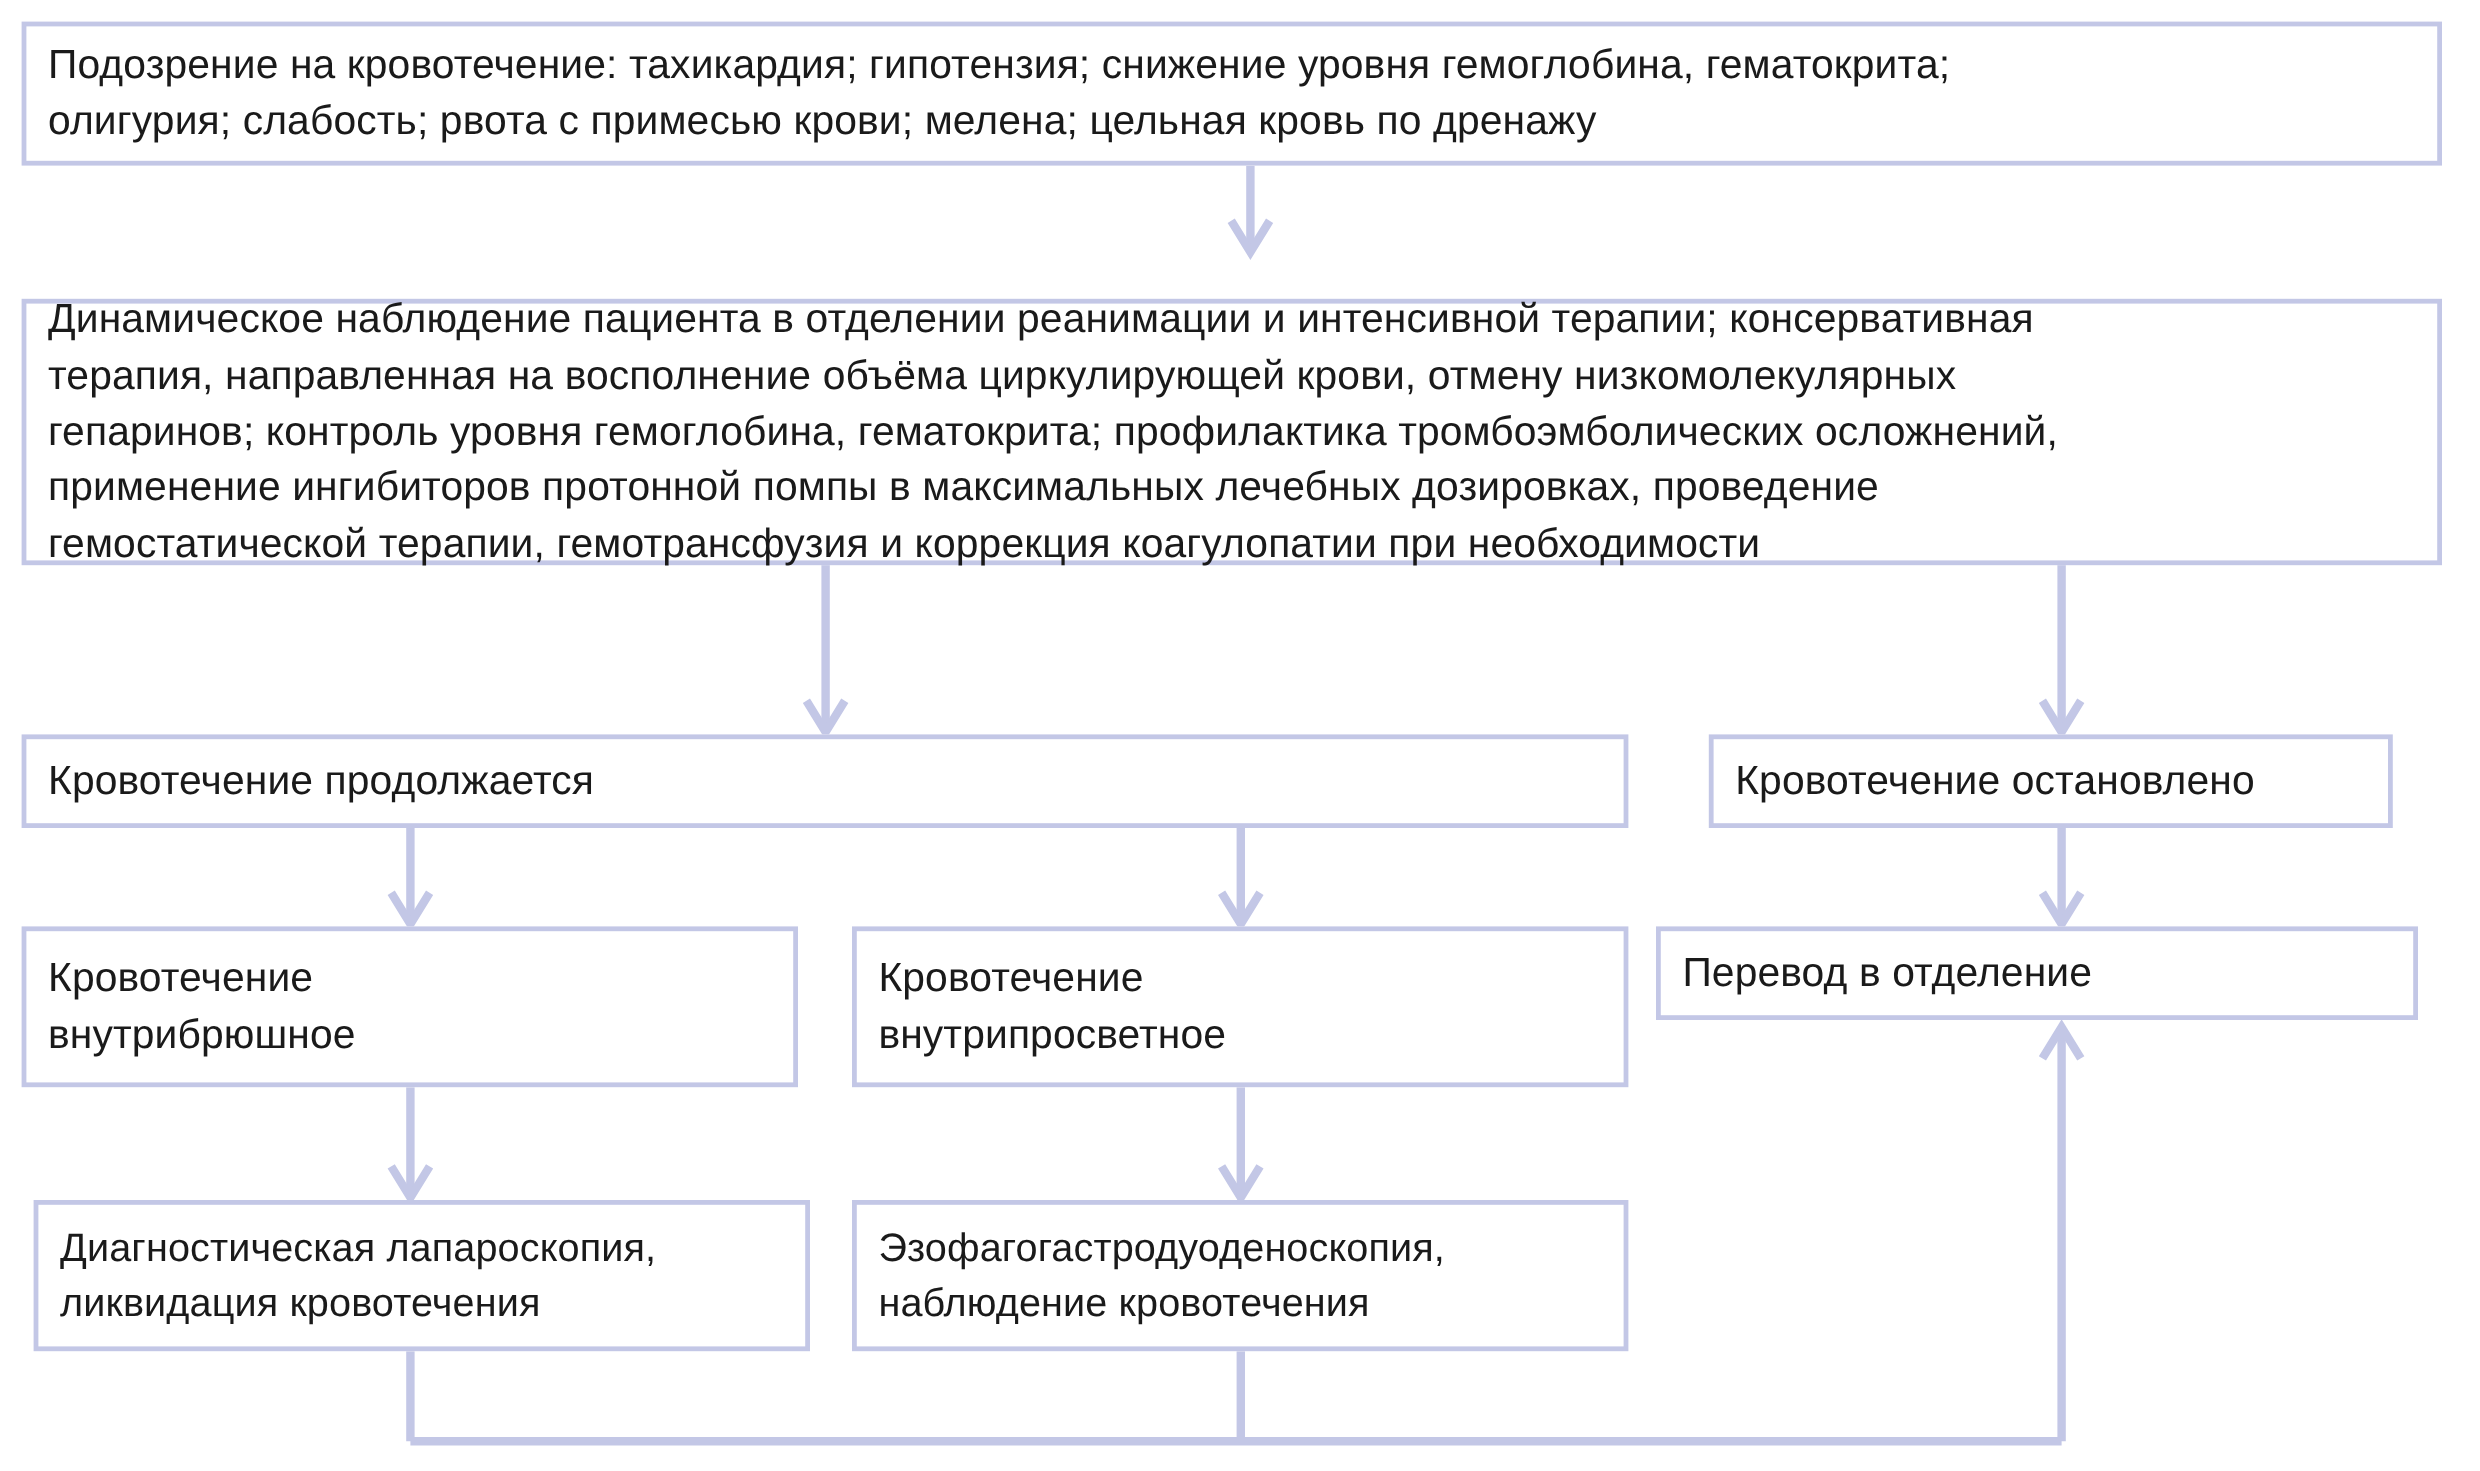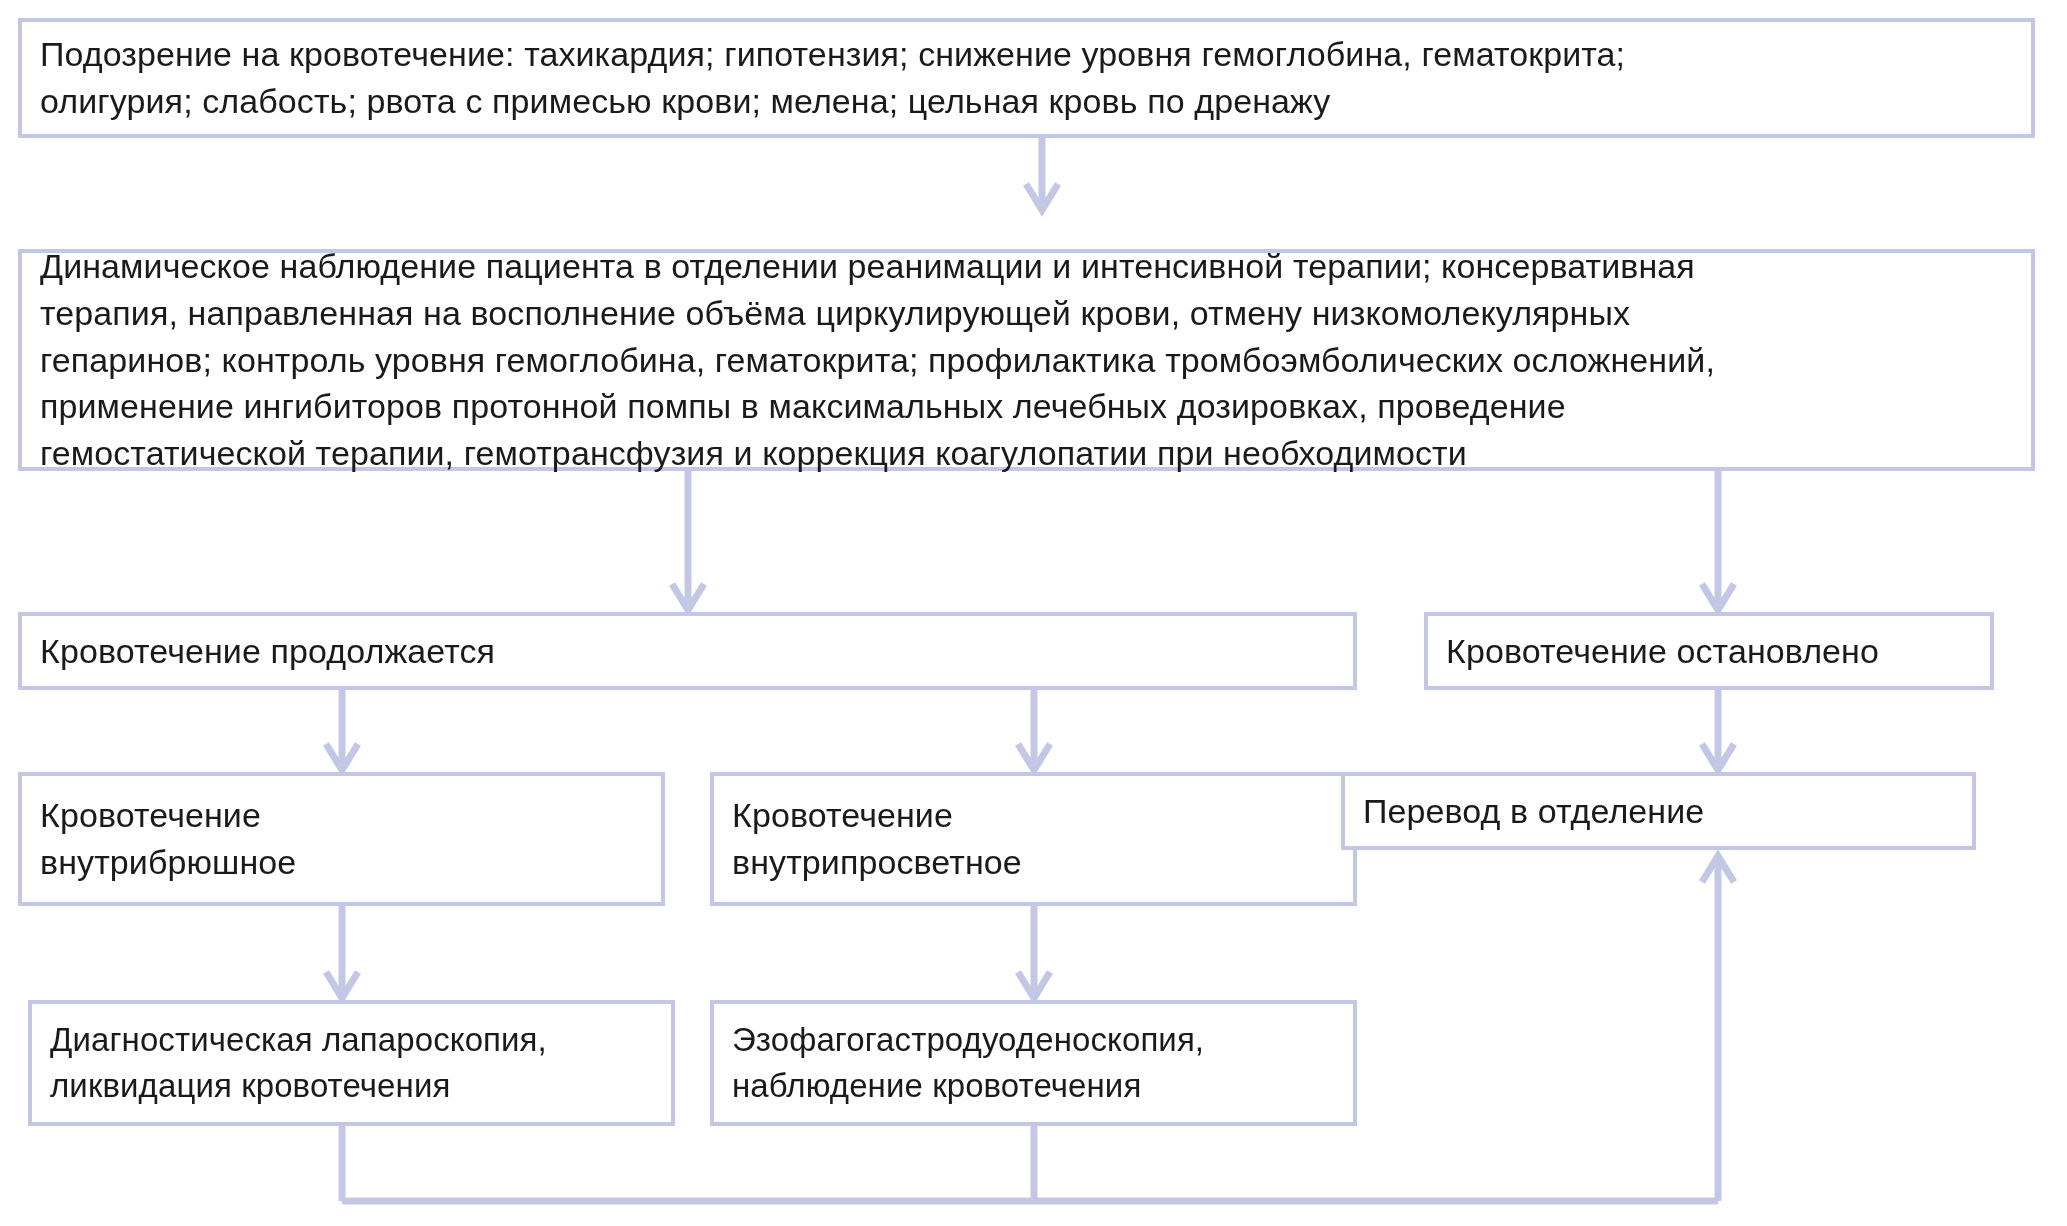--- a/index.html
+++ b/index.html
@@ -46,21 +46,21 @@
     font-weight: 400;
     letter-spacing: 0.1px;
   }
   
   #node-suspicion      { left: 18px;   top: 18px;   width: 2017px; height: 120px; }
   #node-observation    { left: 18px;   top: 212px;  width: 2017px; height: 222px; margin-top: 37px; }
   #node-ongoing        { left: 18px;   top: 612px;  width: 1339px; height: 78px;  }
   #node-stopped        { left: 1424px; top: 612px;  width: 570px;  height: 78px;  }
   #node-intraabdominal { left: 18px;   top: 772px;  width: 647px;  height: 134px; }
   #node-intraluminal   { left: 710px;  top: 772px;  width: 647px;  height: 134px; }
-  #node-transfer       { left: 1341px; top: 772px;  width: 635px;  height: 78px;  }
+  #node-transfer       { left: 1380px; top: 772px;  width: 635px;  height: 78px;  }
   #node-laparoscopy    { left: 28px;   top: 1000px; width: 647px;  height: 126px; }
   #node-egds           { left: 710px;  top: 1000px; width: 647px;  height: 126px; }
 
   .fs-lg  { font-size: 34px; }
   .fs-md  { font-size: 33px; }
 </style>
 </head>
 <body>
 
 <div id="canvas">

